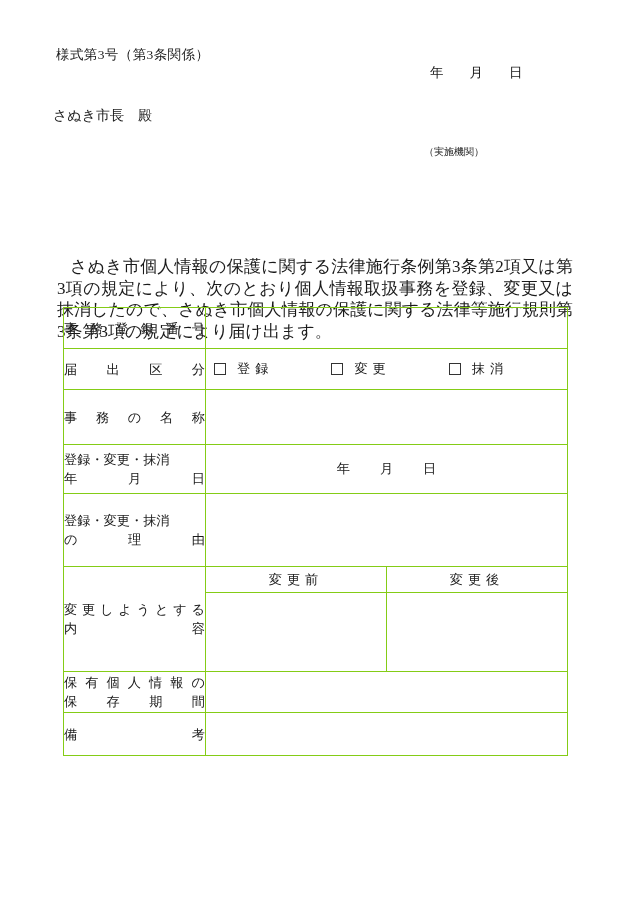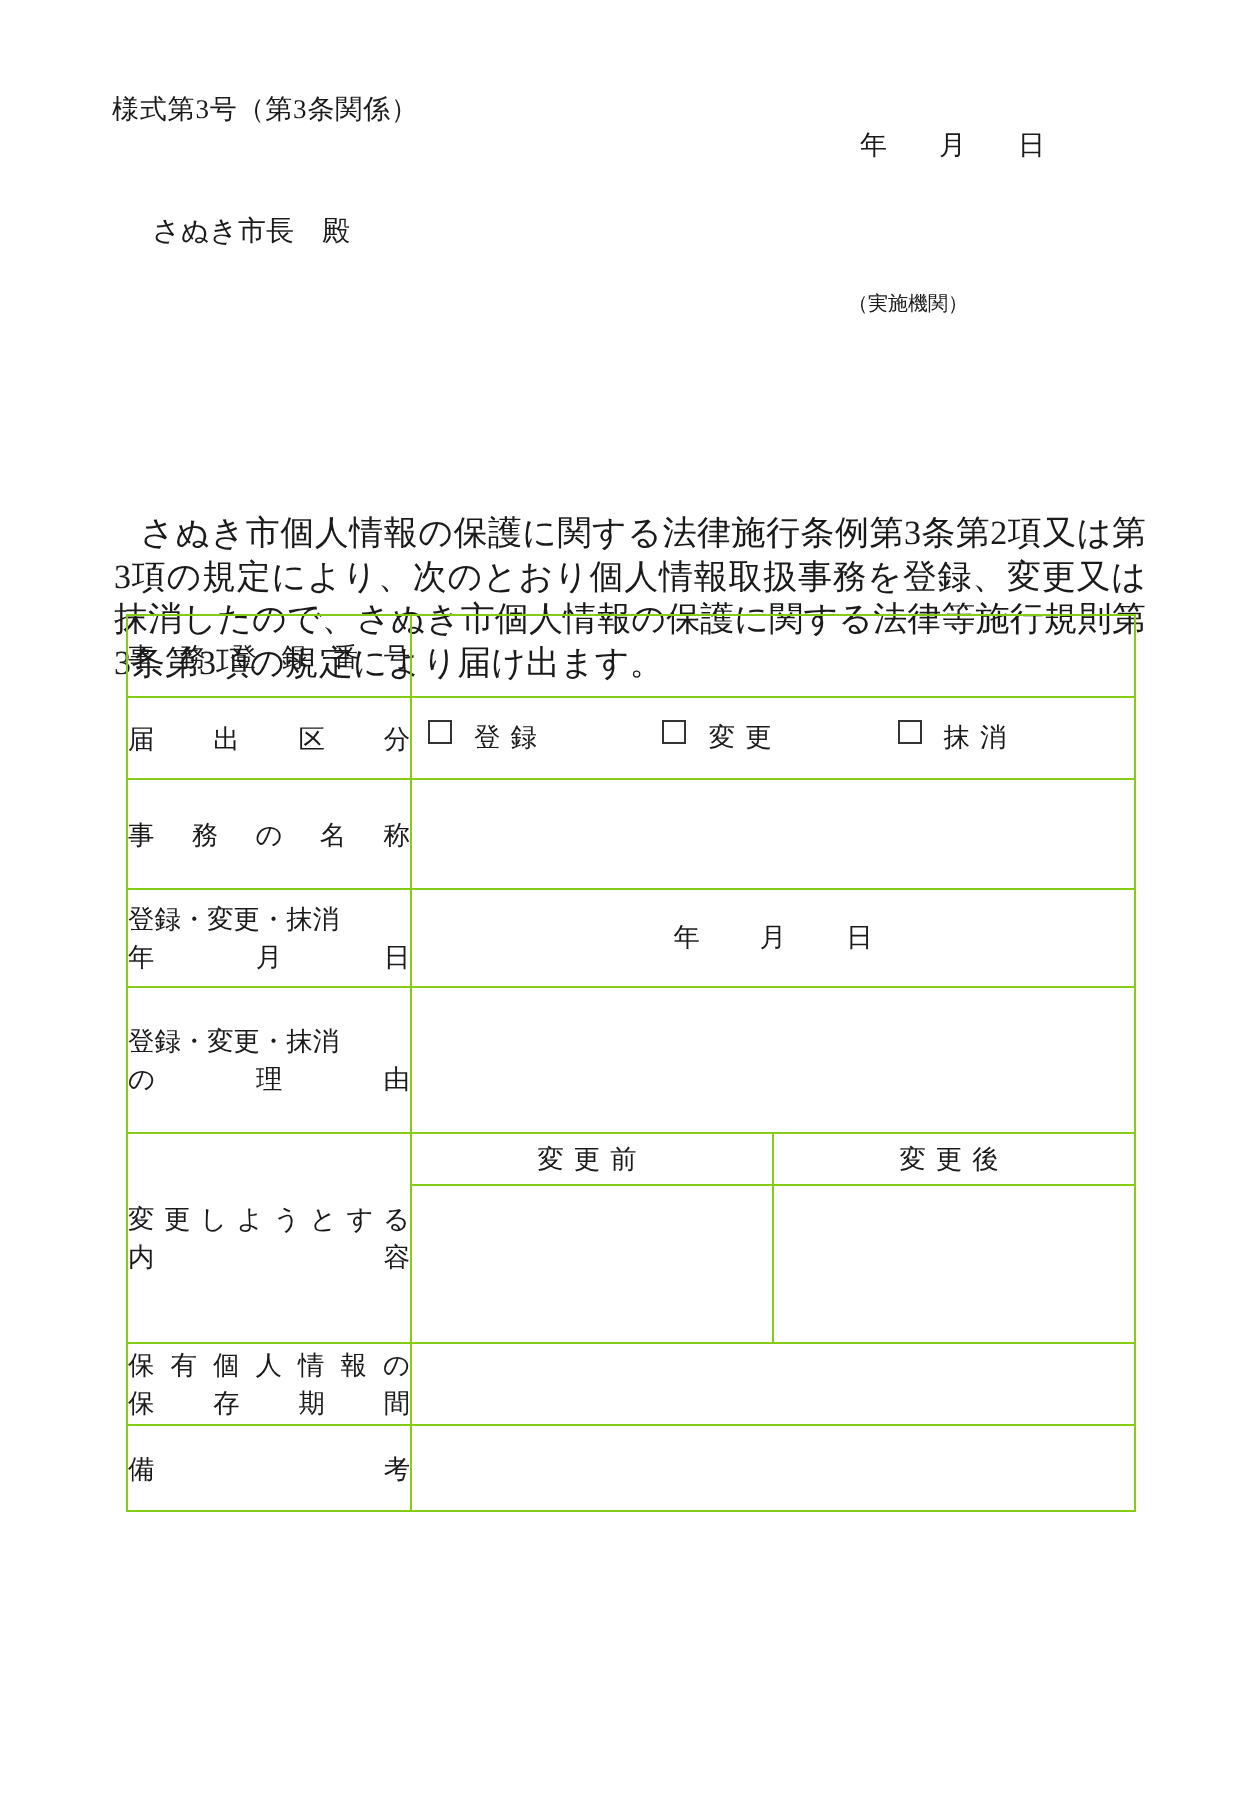--- a/index.html
+++ b/index.html
@@ -37,21 +37,21 @@
     position: absolute;
     left: 430px;
     top: 64px;
     font-size: 13.5px;
     white-space: nowrap;
   }
   .date-line .gap { display: inline-block; width: 26px; }
 
   .addressee {
     position: absolute;
-    left: 76px;
+    left: 53px;
     top: 107px;
     font-size: 14px;
     white-space: nowrap;
   }
 
   .agency {
     position: absolute;
     left: 424px;
     top: 145px;
     font-size: 10px;
@@ -116,20 +116,21 @@
     white-space: nowrap;
   }
 
   .chk-row {
     display: flex;
     align-items: center;
     padding-left: 8px;
   }
   .chk-item {
     display: flex;
+    align-items: center;
     white-space: nowrap;
   }
   .chk-gap { width: 58px; }
   .chk-box {
     display: inline-block;
     width: 10px;
     height: 10px;
     border: 1px solid #333;
     margin-right: 11px;
     background: #fff;

